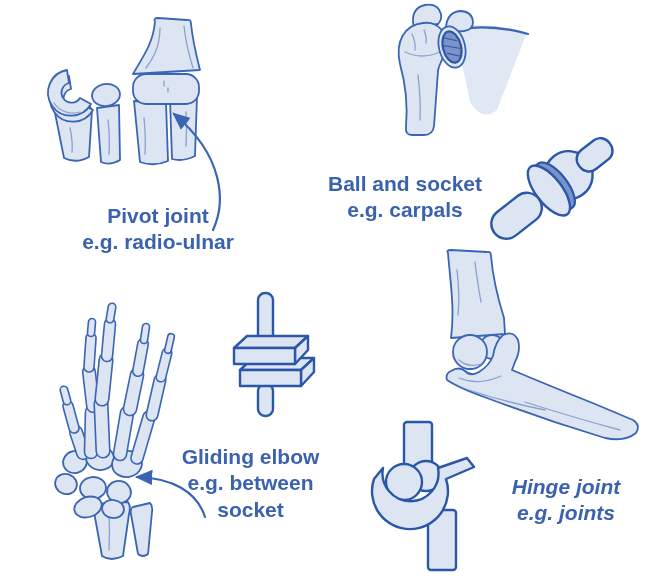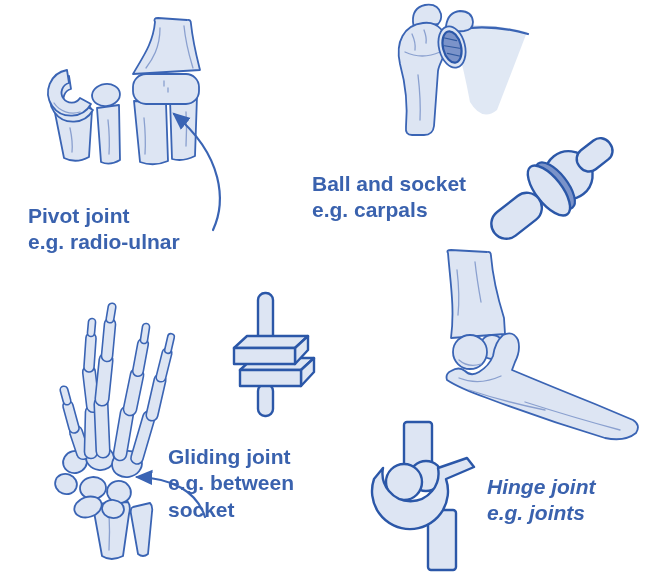--- a/index.html
+++ b/index.html
@@ -4,21 +4,21 @@
 <style>
   html,body{margin:0;padding:0;background:#fff;}
   .canvas{
     position:relative;width:652px;height:578px;overflow:hidden;
     background:var(--background,#ffffff);
     font-family:"Liberation Sans",sans-serif;
   }
   .canvas svg{position:absolute;overflow:visible;}
   .label{
     position:absolute;font-weight:bold;font-size:21px;line-height:1.26;
-    color:var(--text,#3a62ae);white-space:nowrap;
+    color:var(--text,#3a62ae);text-align:center;white-space:nowrap;
   }
   .lab-line{display:block;}
   .bone{fill:var(--bone-fill,#dde5f3);stroke:var(--bone-outline,#3a64b4);stroke-width:1.8;stroke-linejoin:round;}
   .mech{fill:var(--bone-fill,#dde5f3);stroke:var(--mech-outline,#2b57a8);stroke-width:2.4;stroke-linejoin:round;}
   .mech-dark{fill:var(--socket-dark,#7b93c9);stroke:var(--mech-outline,#2b57a8);stroke-width:2.2;}
   .detail{fill:none;stroke:#8aa0cf;stroke-width:1.3;stroke-linecap:round;}
   .detail-dark{fill:none;stroke:#30599f;stroke-width:1.2;stroke-linecap:round;}
   .edge{fill:none;stroke:var(--bone-outline,#3a64b4);stroke-width:2.2;stroke-linecap:round;}
   .leader{fill:none;stroke:var(--bone-outline,#3a64b4);stroke-width:2.2;stroke-linecap:round;}
   .blade{fill:var(--bone-fill,#dde5f3);stroke:none;opacity:.9;}
@@ -55,21 +55,21 @@
       <path class="bone" d="M94,93 L126,95 L128,153 Q114,159 100,154 Z"></path>
       <path class="bone" d="M130,91 L157,88 L155,148 Q143,154 132,151 Z"></path>
       <rect class="bone" x="93" y="66" width="66" height="30" rx="13"></rect>
       <path class="detail" d="M124,73 v5 M128,80 v4"></path>
       <path class="detail" d="M104,110 q2,20 1,36"></path>
       <path class="detail" d="M146,104 q1,18 0,34"></path>
     </g>
     <path class="leader" d="M173,222 C186,194 184,148 134,106" marker-end="url(#ah-pivot)"></path>
   </svg>
 
-  <div class="label" style="left:28px;top:203px;width:228px;">
+  <div class="label" style="left:44px;top:203px;width:228px;">
     <span class="lab-line">Pivot joint</span>
     <span class="lab-line">e.g. radio-ulnar</span>
   </div>
 
   <svg style="left:380px;top:0" width="225" height="140" viewBox="0 0 225 140">
     <path class="blade" d="M75,27 Q108,22 147,32 L117,110 Q102,122 90,102 Q84,70 77,45 Z"></path>
     <path class="edge" d="M73,30 Q110,23 148,34"></path>
     <path class="bone" d="M33,22 Q32,8 45,5 Q58,3 61,14 Q62,20 58,24 L38,28 Q33,27 33,22 Z"></path>
     <path class="bone" d="M66,26 Q68,12 80,11 Q92,11 93,22 Q93,30 84,31 L70,32 Q66,30 66,26 Z"></path>
     <path class="bone" d="M20,64 C15,42 24,25 43,23 C59,21 67,33 66,47 C65,57 59,63 58,71 L54,126 Q53,135 44,135 L32,135 Q25,135 26,127 C28,104 25,82 20,64 Z"></path>
@@ -173,21 +173,21 @@
       <polygon class="mech" points="15,82 76,82 76,98 15,98"></polygon>
     </g>
     <g>
       <polygon class="mech" points="9,60 70,60 83,48 22,48"></polygon>
       <polygon class="mech" points="70,60 83,48 83,62 70,76"></polygon>
       <polygon class="mech" points="9,60 70,60 70,76 9,76"></polygon>
     </g>
   </svg>
 
   <div class="label" style="left:168px;top:444px;width:165px;">
-    <span class="lab-line">Gliding joint</span>
+    <span class="lab-line">Gliding elbow</span>
     <span class="lab-line">e.g. between</span>
     <span class="lab-line">socket</span>
   </div>
 
   <svg style="left:435px;top:250px" width="217" height="185" viewBox="0 0 217 185">
     <path class="bone" d="M13,3 Q11,0 16,0 L52,2 Q56,1 56,6 C58,30 64,52 69,68 L70,84 L16,88 C20,58 15,30 13,3 Z"></path>
     <path class="detail" d="M22,20 q3,25 1,45"></path>
     <path class="detail" d="M40,12 q2,18 6,40"></path>
     <circle class="bone" cx="57" cy="97" r="12"></circle>
     <circle class="bone" cx="35" cy="102" r="17"></circle>

